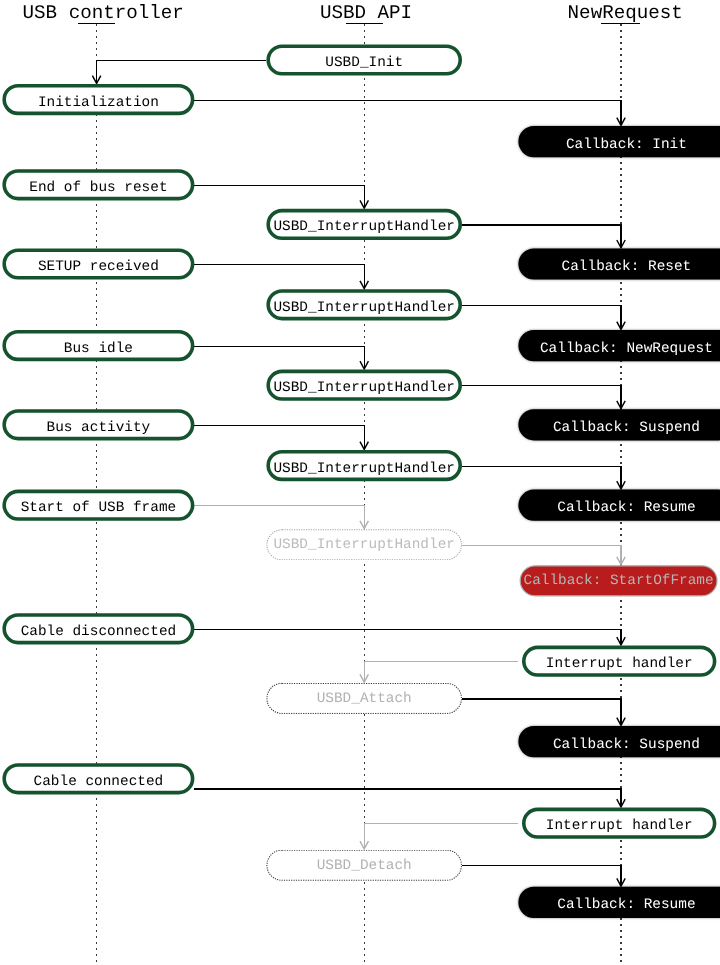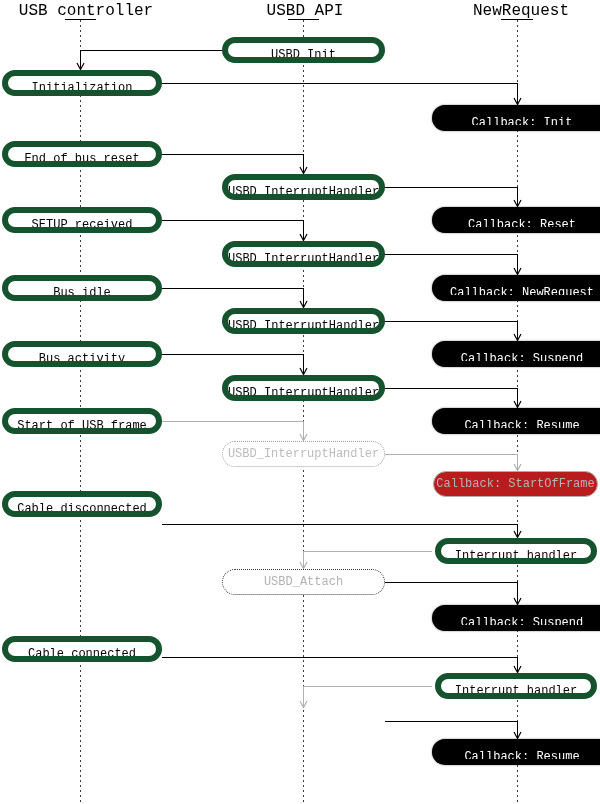--- a/index.html
+++ b/index.html
@@ -8,21 +8,21 @@
     font-family:"Liberation Mono","DejaVu Sans Mono",monospace;
   }
   .wires{position:absolute;left:0;top:0;}
   .col-label{
     position:absolute;top:2px;width:160px;text-align:center;
     font-size:16px;color:#000;white-space:nowrap;
   }
   .box{
     position:absolute;box-sizing:border-box;height:26px;line-height:24px;
     text-align:center;font-size:12px;color:#000;background:#fff;
-    border:6px solid #14532d;border-radius:13px;white-space:nowrap;overflow:hidden;
+    border:3px solid #14532d;border-radius:13px;white-space:nowrap;overflow:hidden;
   }
   .c1{left:2px;width:160px;}
   .c2{left:222px;width:163px;}
   .c3{left:432px;width:180px;}
   .c3w{left:435px;width:162px;}
   .black{background:#000;color:#fff;border-color:#000;box-shadow:0 0 2px rgba(0,0,0,.55);}
   .dotted{border:1px dotted #3c3c3c;color:#b2b2b2;background:#fff;}
   .dim-dotted{border:1px dotted #a2a2a2;color:#bcbcbc;background:#fff;}
   .dim{border:1px solid #acacac;color:#b5b5b5;background:#b91c1c;}
 </style>
@@ -115,22 +115,23 @@
   <div class="box c3 black" style="top:341px">Callback: Suspend</div>
 
   <div class="box c1" style="top:341px">Bus activity</div>
   <div class="box c2" style="top:375px">USBD_InterruptHandler</div>
   <div class="box c3 black" style="top:408px">Callback: Resume</div>
 
   <div class="box c1" style="top:408px">Start of USB frame</div>
   <div class="box c2 dim-dotted" style="top:441px">USBD_InterruptHandler</div>
   <div class="box c3 dim" style="top:471px;left:433px;width:165px">Callback: StartOfFrame</div>
 
-  <div class="box c1" style="top:491px">Cable disconnected</div>
+  <div class="box c1" style="top:511px">Cable disconnected</div>
   <div class="box c3w" style="top:538px">Interrupt handler</div>
   <div class="box c2 dotted" style="top:569px">USBD_Attach</div>
   <div class="box c3 black" style="top:605px">Callback: Suspend</div>
 
   <div class="box c1" style="top:636px">Cable connected</div>
   <div class="box c3w" style="top:673px">Interrupt handler</div>
+  <div class="box c2 dotted" style="top:708px">USBD_Detach</div>
   <div class="box c3 black" style="top:739px">Callback: Resume</div>
 
 </div>
 
 </body></html>

